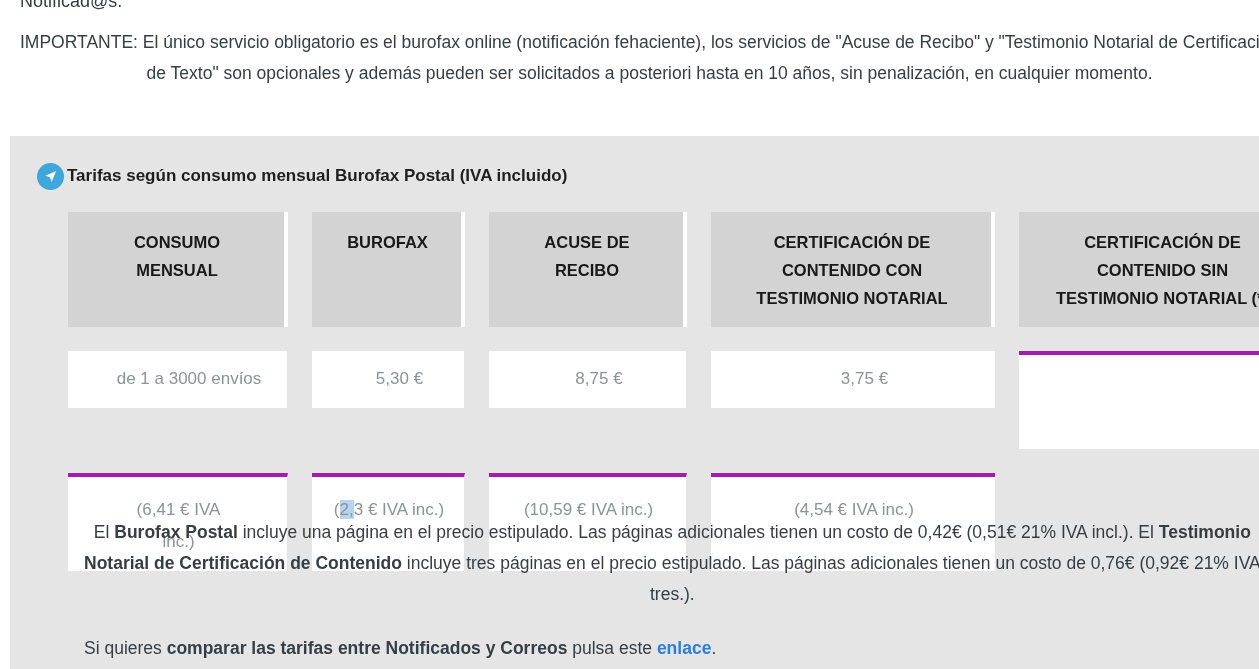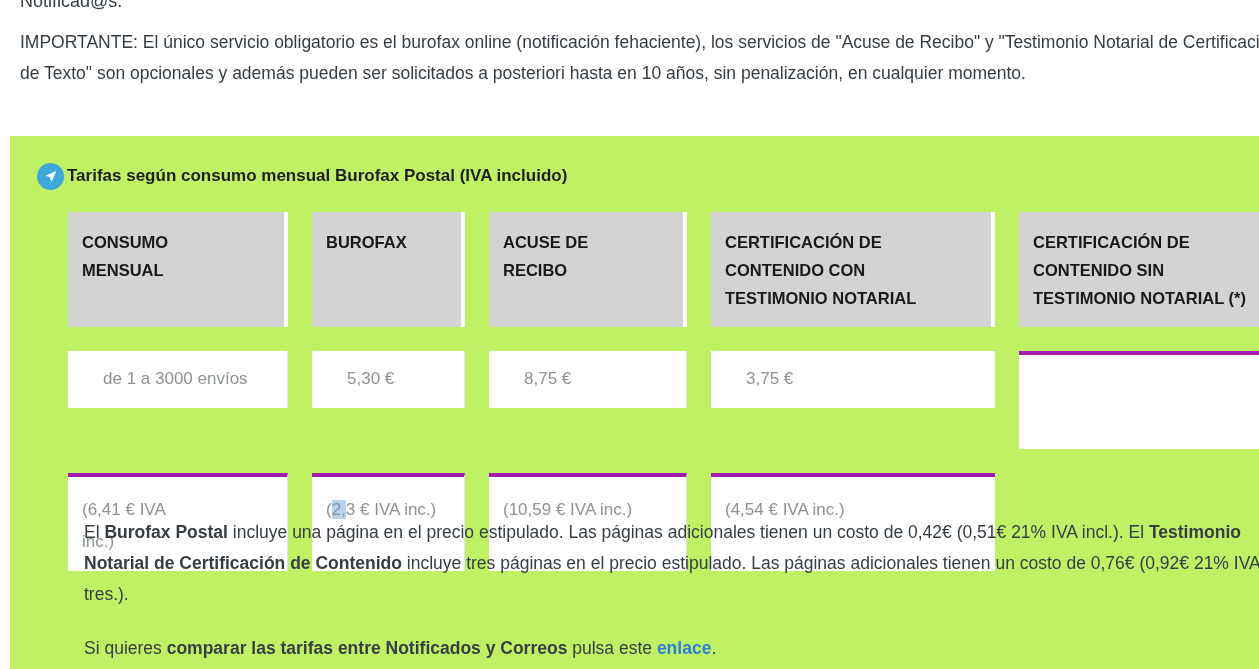--- a/index.html
+++ b/index.html
@@ -1,34 +1,34 @@
 <!DOCTYPE html>
 <html><head>
 <meta charset="utf-8">
 <style>
   html,body{margin:0;padding:0;}
   body{
     width:1259px;height:669px;overflow:hidden;background:#ffffff;
     font-family:"Liberation Sans", sans-serif;
   }
-  .stage{position:relative;width:1259px;height:669px;overflow:hidden;}
+  .stage{position:relative;width:1259px;height:669px;overflow:hidden;text-align:center;}
 
   .top-clip{
     position:absolute;left:20px;top:-9px;font-size:18px;color:#343b42;
     white-space:pre;
   }
   .importante{
     position:absolute;left:20px;top:27px;font-size:17.5px;line-height:31px;
     color:#363e45;
   }
   .importante .line{white-space:pre;}
 
   .panel{
     position:absolute;left:10px;top:136px;width:1249px;height:533px;
-    background:#bef264;
+    background:#e5e5e5;
   }
   .icon-circle{
     position:absolute;left:27px;top:27px;width:27px;height:27px;display:block;
   }
   .panel-title{
     position:absolute;left:57px;top:30px;font-size:17px;font-weight:bold;
     color:#1e1e1e;white-space:pre;
   }
 
   .table{

